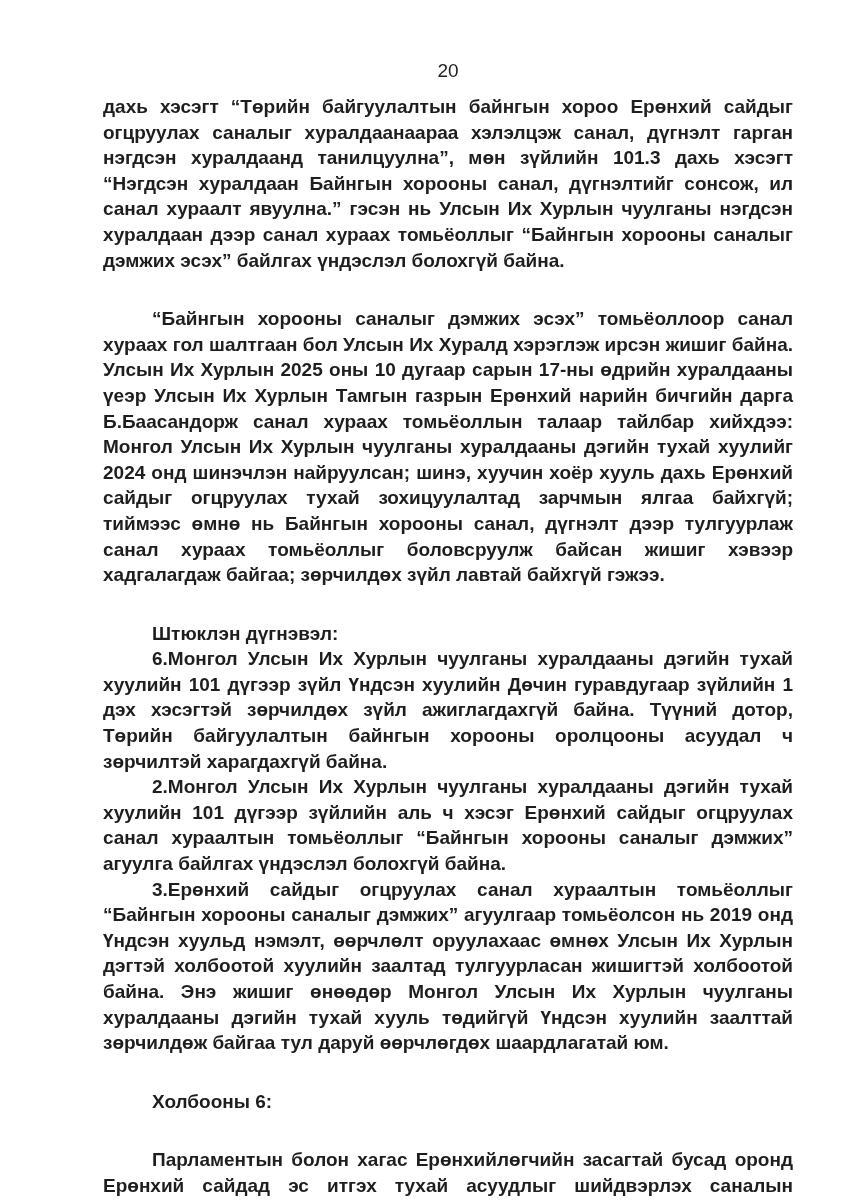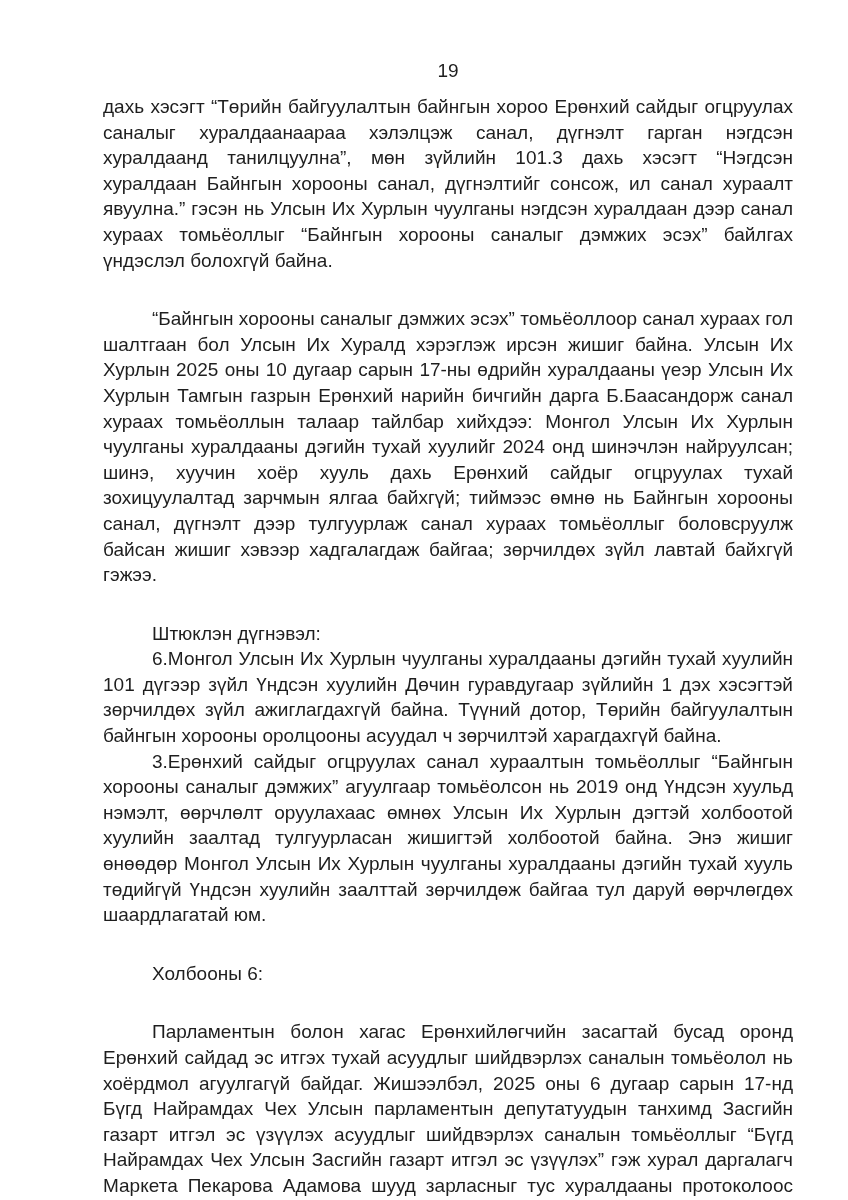--- a/index.html
+++ b/index.html
@@ -31,31 +31,33 @@
     margin-left: 103px;
     width: 690px;
     font-size: 19px;
     line-height: 25.6px;
     text-align: justify;
     color: #1e1e1e;
   }
   .content p.para {
     margin: 0;
     padding: 0;
+    font-weight: bold;
   }
   .content p.indent { text-indent: 49px; }
   .content p.gap { margin-top: 33px; }
 </style>
 </head>
 <body>
 
 <div class="page">
-  <div class="page-number">19</div>
+  <div class="page-number">20</div>
   <div class="content">
       <p class="para"><span>дахь хэсэгт “Төрийн байгуулалтын байнгын хороо Ерөнхий сайдыг огцруулах саналыг хуралдаанаараа хэлэлцэж санал, дүгнэлт гарган нэгдсэн хуралдаанд танилцуулна”, мөн зүйлийн 101.3 дахь хэсэгт “Нэгдсэн хуралдаан Байнгын хорооны санал, дүгнэлтийг сонсож, ил санал хураалт явуулна.” гэсэн нь Улсын Их Хурлын чуулганы нэгдсэн хуралдаан дээр санал хураах томьёоллыг “Байнгын хорооны саналыг дэмжих эсэх” байлгах үндэслэл болохгүй байна.</span></p>
       <p class="para indent gap"><span>“Байнгын хорооны саналыг дэмжих эсэх” томьёоллоор санал хураах гол шалтгаан бол Улсын Их Хуралд хэрэглэж ирсэн жишиг байна. Улсын Их Хурлын 2025 оны 10 дугаар сарын 17-ны өдрийн хуралдааны үеэр Улсын Их Хурлын Тамгын газрын Ерөнхий нарийн бичгийн дарга Б.Баасандорж санал хураах томьёоллын талаар тайлбар хийхдээ: Монгол Улсын Их Хурлын чуулганы хуралдааны дэгийн тухай хуулийг 2024 онд шинэчлэн найруулсан; шинэ, хуучин хоёр хууль дахь Ерөнхий сайдыг огцруулах тухай зохицуулалтад зарчмын ялгаа байхгүй; тиймээс өмнө нь Байнгын хорооны санал, дүгнэлт дээр тулгуурлаж санал хураах томьёоллыг боловсруулж байсан жишиг хэвээр хадгалагдаж байгаа; зөрчилдөх зүйл лавтай байхгүй гэжээ.</span></p>
       <p class="para indent gap"><span>Штюклэн дүгнэвэл:</span></p>
       <p class="para indent"><span>6.Монгол Улсын Их Хурлын чуулганы хуралдааны дэгийн тухай хуулийн 101 дүгээр зүйл Үндсэн хуулийн Дөчин гуравдугаар зүйлийн 1 дэх хэсэгтэй зөрчилдөх зүйл ажиглагдахгүй байна. Түүний дотор, Төрийн байгуулалтын байнгын хорооны оролцооны асуудал ч зөрчилтэй харагдахгүй байна.</span></p>
+      <p class="para indent"><span>2.Монгол Улсын Их Хурлын чуулганы хуралдааны дэгийн тухай хуулийн 101 дүгээр зүйлийн аль ч хэсэг Ерөнхий сайдыг огцруулах санал хураалтын томьёоллыг “Байнгын хорооны саналыг дэмжих” агуулга байлгах үндэслэл болохгүй байна.</span></p>
       <p class="para indent"><span>3.Ерөнхий сайдыг огцруулах санал хураалтын томьёоллыг “Байнгын хорооны саналыг дэмжих” агуулгаар томьёолсон нь 2019 онд Үндсэн хуульд нэмэлт, өөрчлөлт оруулахаас өмнөх Улсын Их Хурлын дэгтэй холбоотой хуулийн заалтад тулгуурласан жишигтэй холбоотой байна. Энэ жишиг өнөөдөр Монгол Улсын Их Хурлын чуулганы хуралдааны дэгийн тухай хууль төдийгүй Үндсэн хуулийн заалттай зөрчилдөж байгаа тул даруй өөрчлөгдөх шаардлагатай юм.</span></p>
       <p class="para indent gap"><span>Холбооны 6:</span></p>
       <p class="para indent gap"><span>Парламентын болон хагас Ерөнхийлөгчийн засагтай бусад оронд Ерөнхий сайдад эс итгэх тухай асуудлыг шийдвэрлэх саналын томьёолол нь хоёрдмол агуулгагүй байдаг. Жишээлбэл, 2025 оны 6 дугаар сарын 17-нд Бүгд Найрамдах Чех Улсын парламентын депутатуудын танхимд Засгийн газарт итгэл эс үзүүлэх асуудлыг шийдвэрлэх саналын томьёоллыг “Бүгд Найрамдах Чех Улсын Засгийн газарт итгэл эс үзүүлэх” гэж хурал даргалагч Маркета Пекарова Адамова шууд зарласныг тус хуралдааны протоколоос үзэж болно. Тус парламентын дэгийн 85 дугаар зүйлийн дагуу Засгийн газарт итгэл эс үзүүлэх тухай асуудлыг санал гаргасан даруй мэдэгдэх ёстой бөгөөд энэхүү мэдэгдэлд мөн “Засгийн газарт итгэл эс үзүүлэх асуудлыг хэлэлцэх” гэж заасан байна. Түүнчлэн, Холбооны Бүгд Найрамдах Герман Улсад Бундесканцлерт итгэл эс үзүүлэх тухай 1982 оны 10 дугаар сарын 01-ний өдрийн санал хураалт мөн л хэлэлцүүлж буй төсөл дээр санал шууд хураасан байна. Төсөлд “Бундесканцллер Хэлмут Шмитдэд итгэл эс үзүүлж, түүнийг залгамжлуулан (Бундестагийн орч.) гишүүн, д-р Хэлмут Колийг Холбооны Бүгд Найрамдах Герман Улсын Бундесканцлераар сонгов” гэж бичсэн байжээ. Санал хураалтын өмнө Бундестагийн Ерөнхийлөгч Штюклэн “Та бүхний өмнө 9/2004 дүгээр саналыг (</span></p>
     </div>
 </div>
 
 </body></html>

